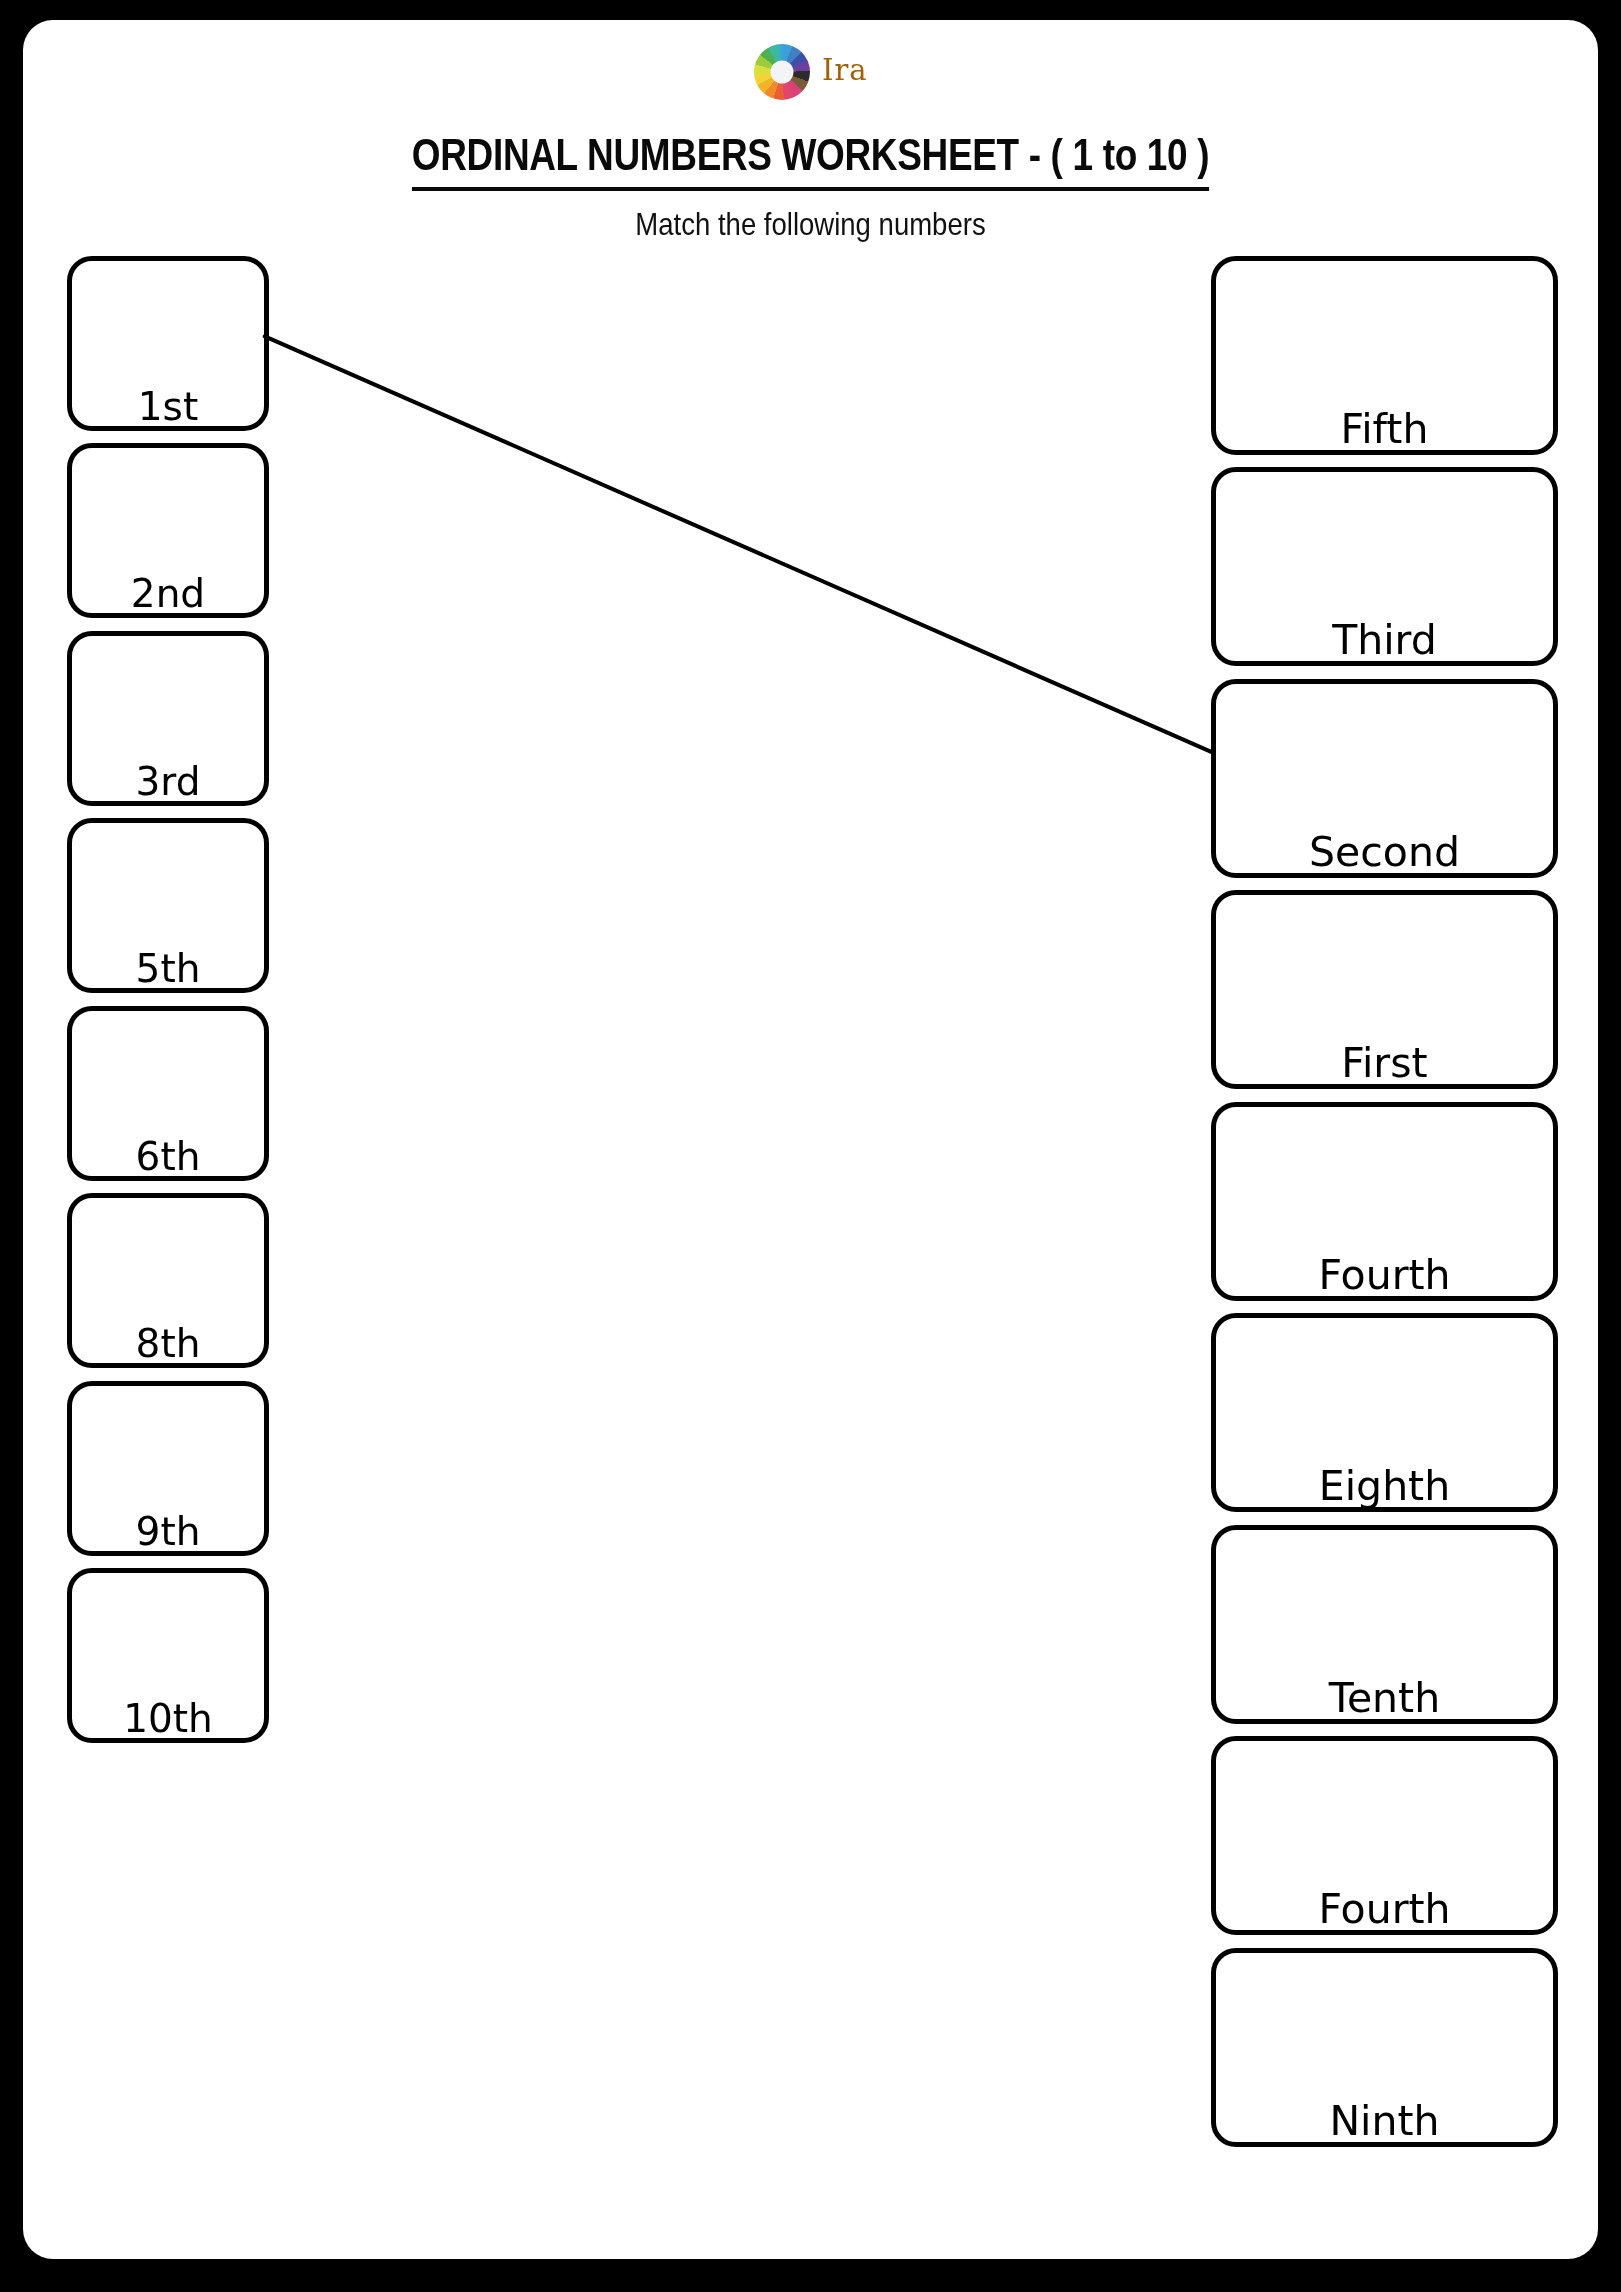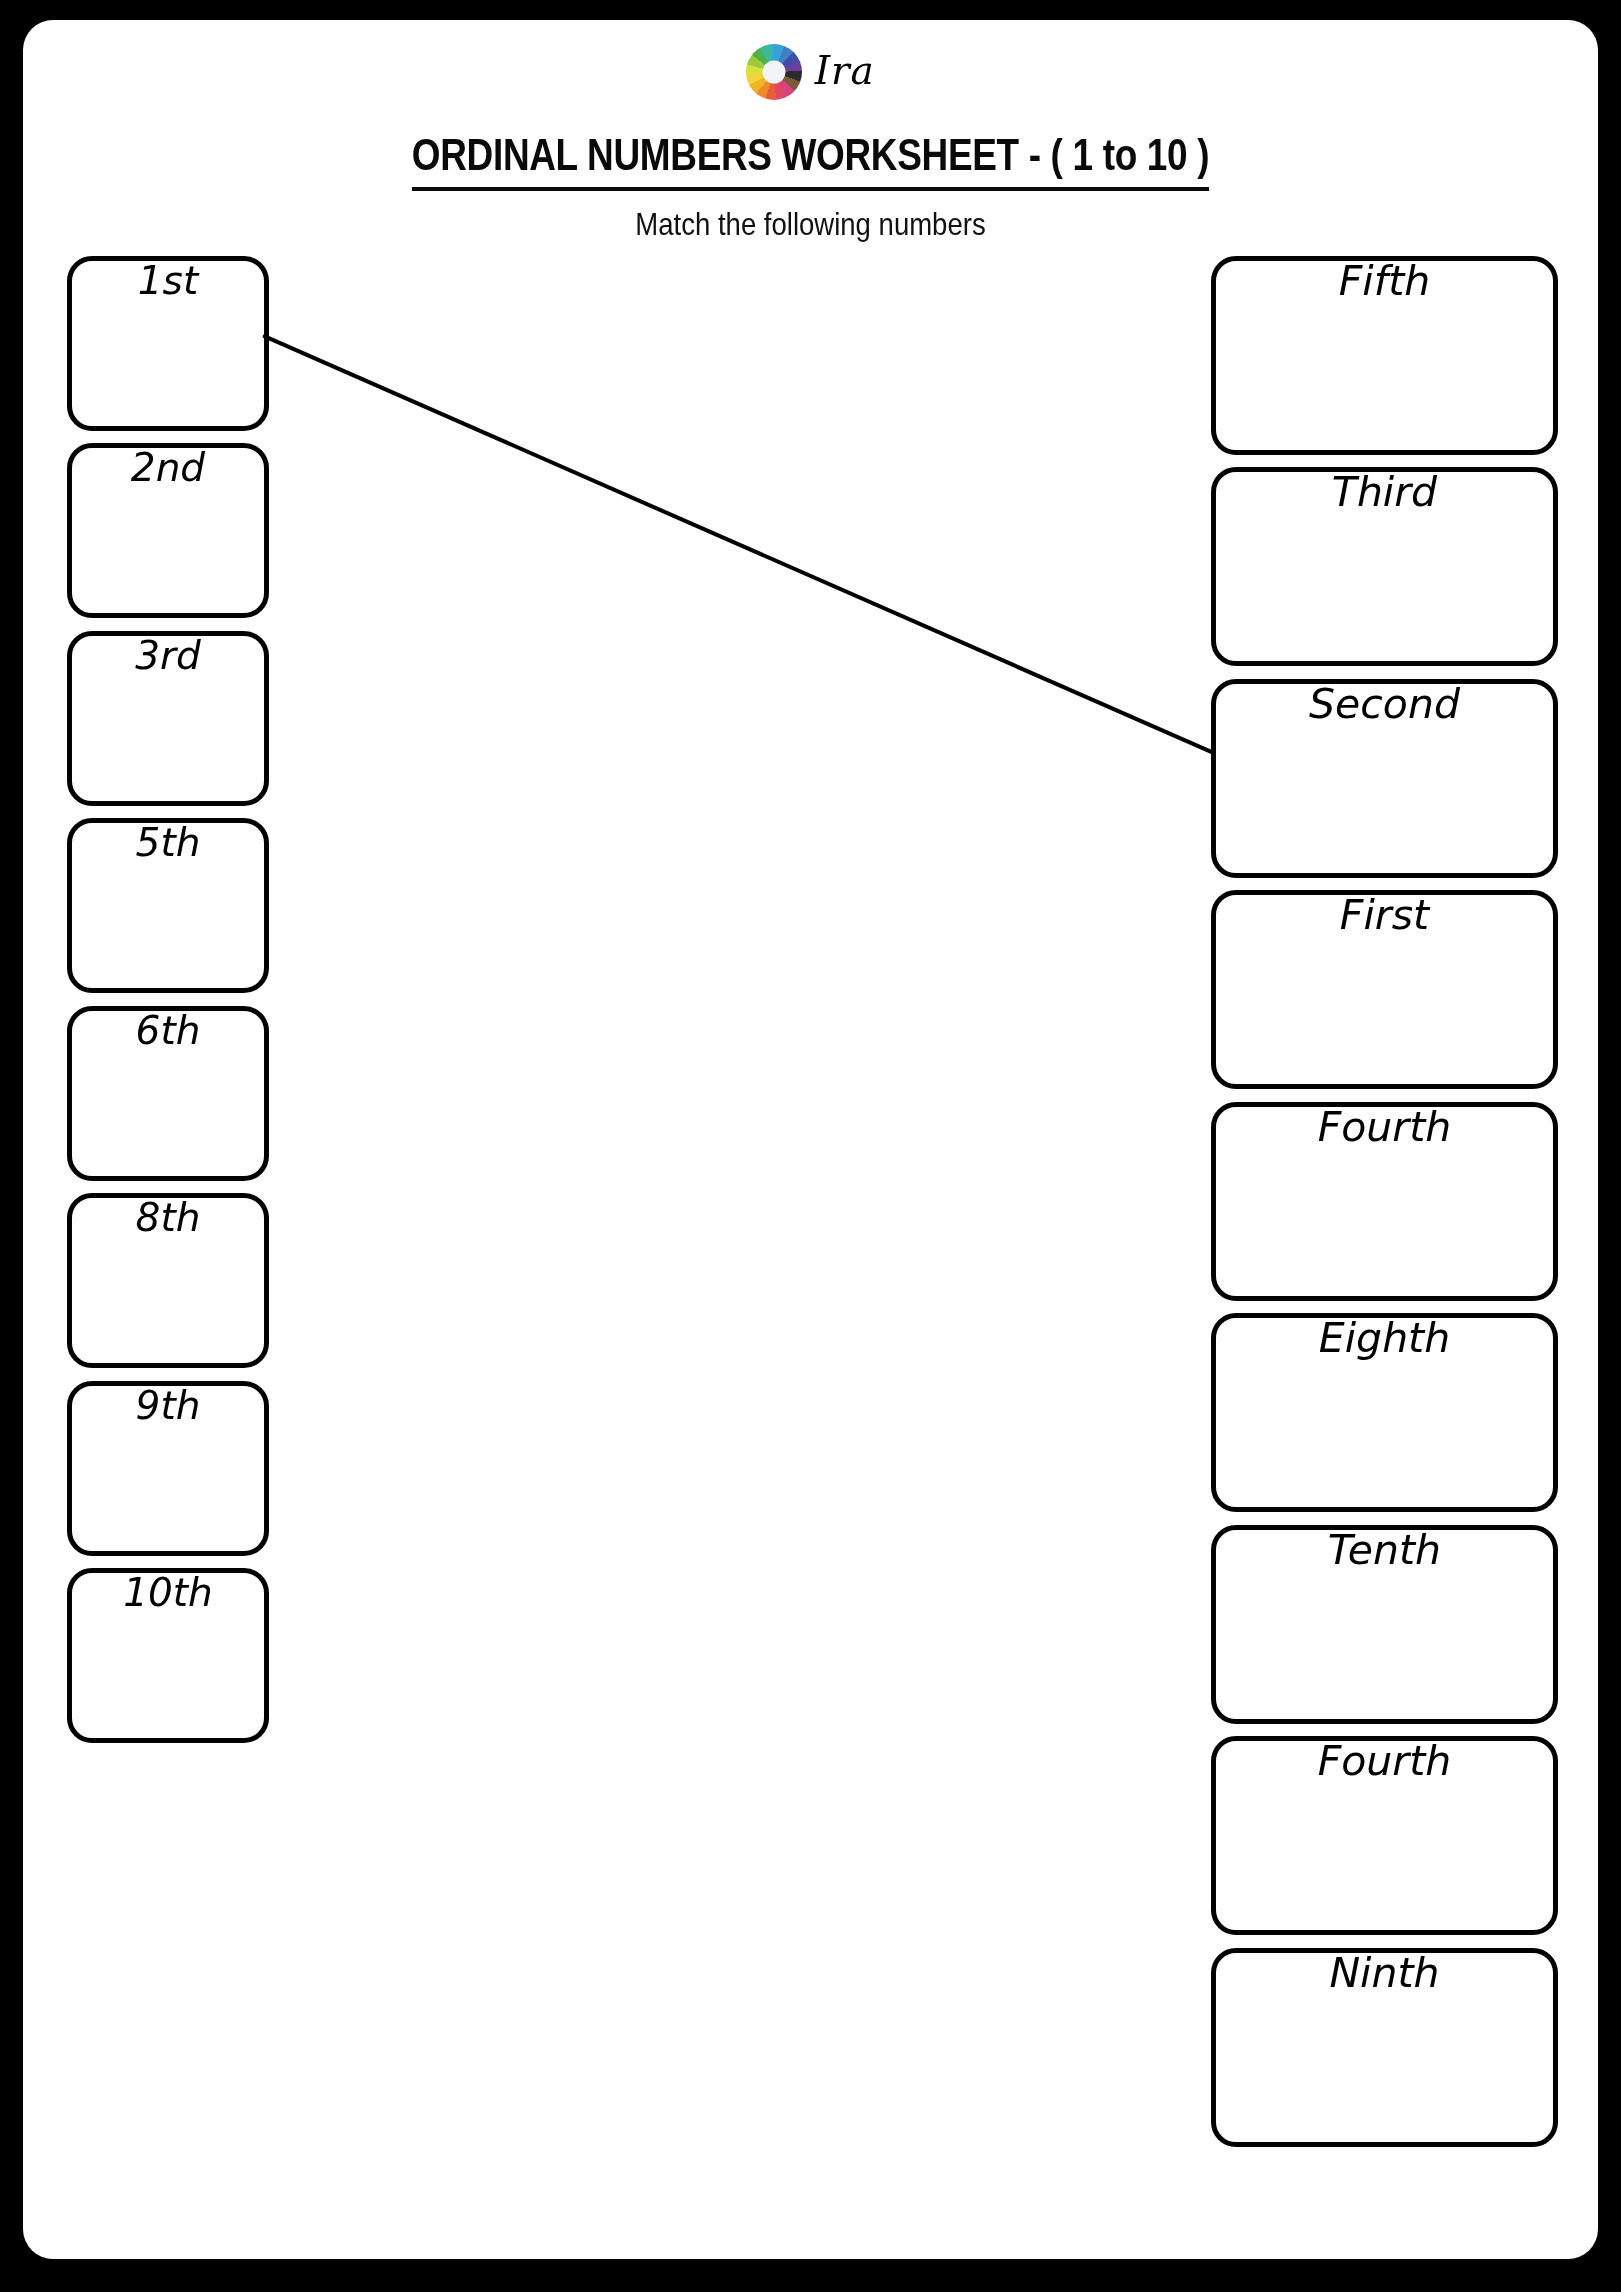--- a/index.html
+++ b/index.html
@@ -72,23 +72,22 @@
     left: 50%;
     top: 50%;
     transform: translate(-50%, -50%);
     width: 23px;
     height: 23px;
     border-radius: 50%;
     background: #f3f4f6;
   }
   .brand-name {
     font-family: "DejaVu Serif", serif;
-    font-style: italic;
-    font-size: 39px;
-    color: #000000;
+    font-size: 29px;
+    color: #a16207;
     letter-spacing: 0.9px;
     line-height: 1;
     padding-bottom: 3.6px;
   }
 
   .title {
     position: absolute;
     left: 0;
     top: 110px;
     width: 1575px;
@@ -124,26 +123,25 @@
   }
   .col-left  { left: 44px;  width: 202px; }
   .col-right { left: 1188px; width: 347px; }
 
   .card {
     box-sizing: border-box;
     background: #ffffff;
     border: 5.4px solid #000000;
     border-radius: 25px;
     display: flex;
-    align-items: flex-start;
+    align-items: flex-end;
     justify-content: center;
     margin-bottom: 12.5px;
     position: relative;
     z-index: 2;
-    font-style: italic;
   }
   .col-left .card  { width: 202px; height: 175px; }
   .col-right .card { width: 347px; height: 199px; }
 
   .card-label {
     font-family: "DejaVu Sans", sans-serif;
     font-size: 39px;
     color: #000000;
     line-height: 1;
     user-select: none;

